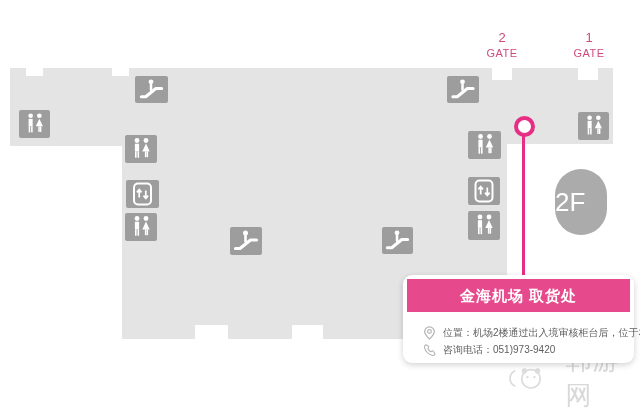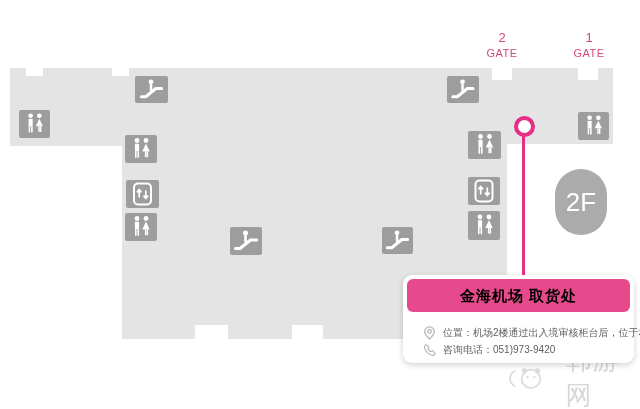--- a/index.html
+++ b/index.html
@@ -29,33 +29,33 @@
   
   .gate { position:absolute; top:30px; width:44px; text-align:center; color:var(--gate-text,#cf4a7e); z-index:4; }
   .gate-2 { left:480px; }
   .gate-1 { left:567px; }
   .gate-num  { font-size:13px; line-height:15px; }
   .gate-word { font-size:11px; line-height:16px; letter-spacing:0.5px; }
 
   
   .floor-badge { position:absolute; left:555px; top:169px; width:52px; height:66px;
     background:var(--badge-fill,#ababab); color:#fff; font-size:26px;
-    display:flex; align-items:center; justify-content:center; z-index:3;border-radius:32px; }
+    display:flex; align-items:center; justify-content:flex-start; z-index:3;border-radius:32px; }
 
   
   .marker-line { position:absolute; left:522px; top:133px; width:3px; height:147px;
     background:var(--marker,#e62e85); z-index:5; }
   .marker-circle { position:absolute; left:514px; top:116px; width:21px; height:21px;
     border:4px solid var(--marker,#e62e85); border-radius:50%; background:#fff; z-index:6; }
 
   
   .callout-card { position:absolute; left:403px; top:275px; width:231px; height:88px;
     background:#fff; border-radius:9px; box-shadow:0 2px 6px rgba(0,0,0,0.18); z-index:7; }
   .callout-header { position:absolute; left:4px; right:4px; top:4px; height:33px;
-    background:var(--accent,#e64a8c); border-radius:6px; color:#000000; font-size:15px;
+    background:var(--accent,#e64a8c); border-radius:0; color:#ffffff; font-size:15px;
     font-weight:bold; letter-spacing:1px; text-align:center; line-height:33px; }
   .callout-body { position:absolute; left:6px; right:2px; top:44px; bottom:2px; padding:5px 0 0 14px; }
   .info-row { display:flex; align-items:center; gap:7px; height:17px;
     color:var(--info-text,#5e5e5e); font-size:10px; white-space:nowrap; }
   .info-row svg { flex:0 0 auto; display:block; }
 
   
   .watermark { position:absolute; left:505px; top:361px; height:34px; display:flex;
     align-items:center; gap:20px; color:var(--watermark-text,#d8d8d8); z-index:2; }
   .watermark-text { font-size:26px; letter-spacing:1px; }

